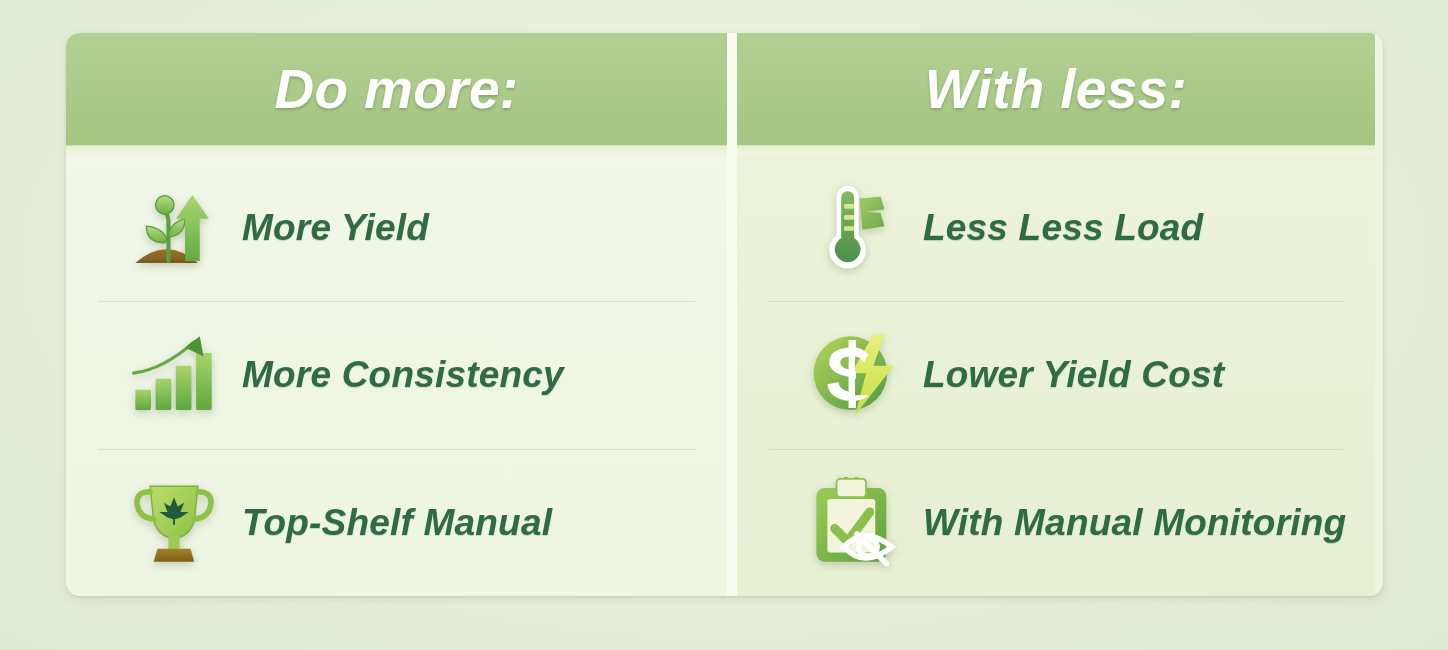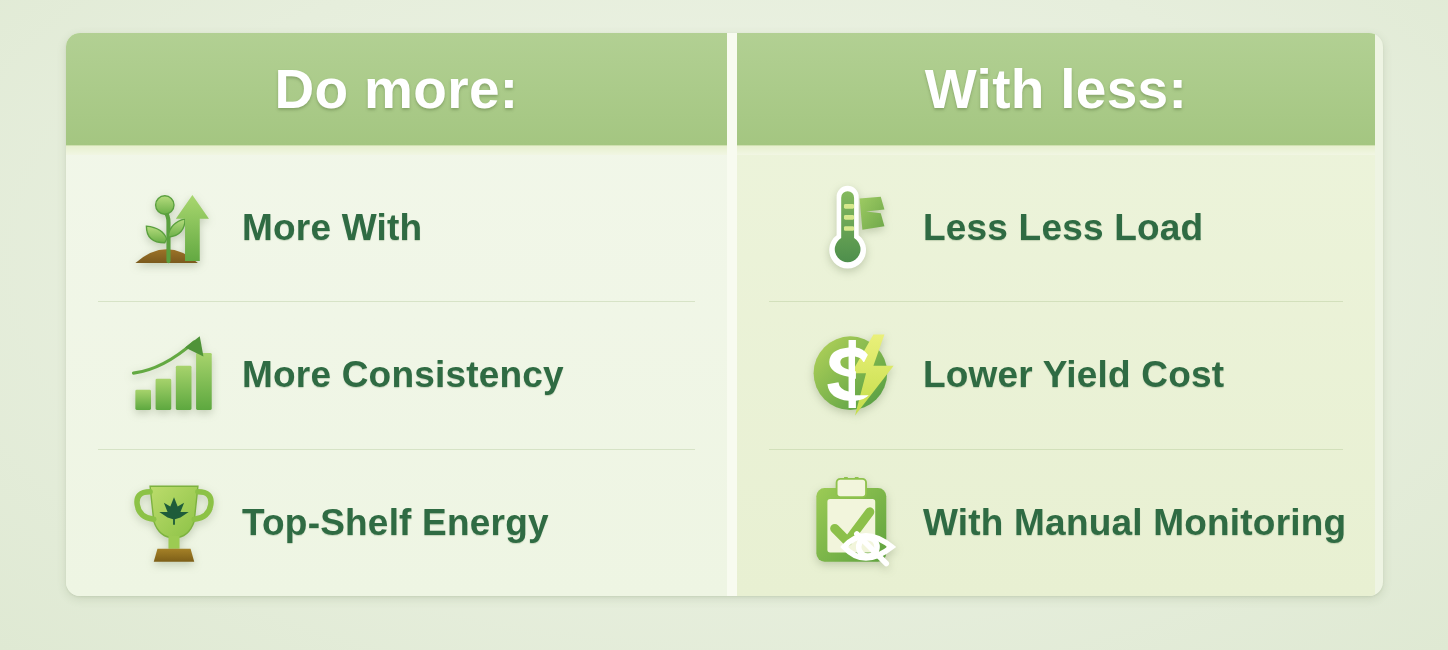--- a/index.html
+++ b/index.html
@@ -12,20 +12,21 @@
   .stage{position:relative;width:1448px;height:650px;}
 
   
   .card{
     position:absolute;left:66px;top:33px;width:1317px;height:563px;
     border-radius:14px;
     background:#eef4e3;
     box-shadow:0 3px 10px rgba(90,110,70,.16), 0 1px 2px rgba(90,110,70,.10);
     overflow:hidden;
     display:flex;
+    font-style:italic;
   }
   .col{position:relative;display:flex;flex-direction:column;}
   .col-left{width:661px;background:linear-gradient(180deg,#f2f7ea 0%,#eef5e3 100%);}
   .col-gap{width:10px;background:#f8fbf0;}
   .col-right{width:638px;background:linear-gradient(180deg,#edf4dc 0%,#e8f0d2 100%);}
 
   
   .band{
     height:112px;flex:0 0 112px;
     background:linear-gradient(180deg,#b2d093 0%,#a4c681 100%);
@@ -96,21 +97,21 @@
                 </linearGradient>
               </defs>
               <path d="M8 88 Q42 58 76 88 Z" fill="url(#gSoil)"></path>
               <path d="M44 86 L44 44 Q44 36 40 32" stroke="#5aa03e" stroke-width="4.5" fill="none" stroke-linecap="round"></path>
               <path d="M44 58 Q46 44 62 40 Q62 58 44 60 Z" fill="url(#gLeaf)" stroke="#5aa03e" stroke-width="1.5"></path>
               <path d="M42 62 Q38 50 20 48 Q20 66 40 66 Z" fill="url(#gLeaf)" stroke="#5aa03e" stroke-width="1.5"></path>
               <circle cx="40" cy="25" r="10" fill="url(#gLeaf)" stroke="#5aa03e" stroke-width="1.5"></circle>
               <path d="M62 86 L62 40 L52 40 L70 14 L88 40 L78 40 L78 86 Z" fill="url(#gArrow)"></path>
             </svg>
           </div>
-          <div class="row-label">More With</div>
+          <div class="row-label">More Yield</div>
         </div>
 
         <div class="row">
           <div class="icon">
             <svg viewBox="0 0 100 100">
               <defs>
                 <linearGradient id="gBar" x1="0" y1="0" x2="0" y2="1">
                   <stop offset="0%" stop-color="#a7d36c"></stop>
                     <stop offset="100%" stop-color="#5da83f"></stop>
                 </linearGradient>
@@ -140,21 +141,21 @@
                 </linearGradient>
               </defs>
               <path d="M24 10 L76 10 L72 48 Q66 66 50 66 Q34 66 28 48 Z" fill="url(#gCup)" stroke="#7cb23e" stroke-width="1.5"></path>
               <path d="M24 16 Q8 16 10 30 Q12 44 28 46" fill="none" stroke="#8cc246" stroke-width="6" stroke-linecap="round"></path>
               <path d="M76 16 Q92 16 90 30 Q88 44 72 46" fill="none" stroke="#8cc246" stroke-width="6" stroke-linecap="round"></path>
               <rect x="44" y="64" width="12" height="14" fill="#9ccb52"></rect>
               <path d="M32 78 L68 78 L72 92 L28 92 Z" fill="url(#gBase)"></path>
               <path d="M50 22 L54 32 L61 28 L57 38 L66 38 L57 44 L51 46 L51 52 L49 52 L49 46 L43 44 L34 38 L43 38 L39 28 L46 32 Z" fill="#1e5c3a"></path>
             </svg>
           </div>
-          <div class="row-label">Top-Shelf Energy</div>
+          <div class="row-label">Top-Shelf Manual</div>
         </div>
 
       </div>
     </div>
 
     <div class="col-gap"></div>
 
     <div class="col col-right">
       <div class="band">
         <div class="band-title">With less:</div>

